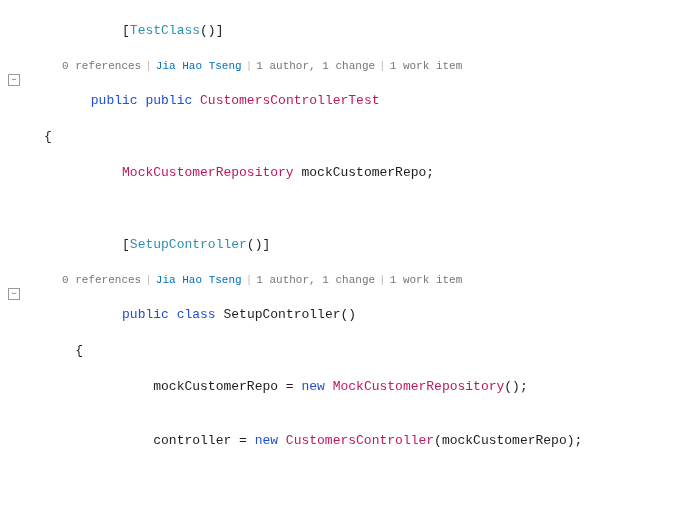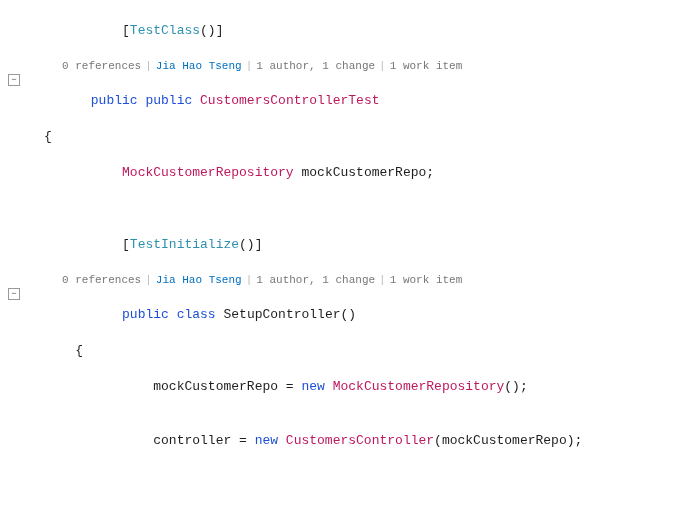--- a/index.html
+++ b/index.html
@@ -125,21 +125,21 @@
     </div>
   </div>
 
 
   <div class="line" style="height:10px;"></div>
 
   <div class="line">
     <div class="gutter"></div>
     <div class="gutter-spacer"></div>
     <div class="code-content">
-      <span class="c-plain">    [</span><span class="c-attribute">TestInitialize</span><span class="c-plain">()]</span>
+      <span class="c-plain">    [</span><span class="c-attribute">SetupController</span><span class="c-plain">()]</span>
     </div>
   </div>
 
   <div class="meta-line">
     <span>0 references</span>
     <span class="meta-separator">|</span>
     <span class="meta-link">Jia Hao Tseng</span>
     <span class="meta-separator">|</span>
     <span>1 author, 1 change</span>
     <span class="meta-separator">|</span>

